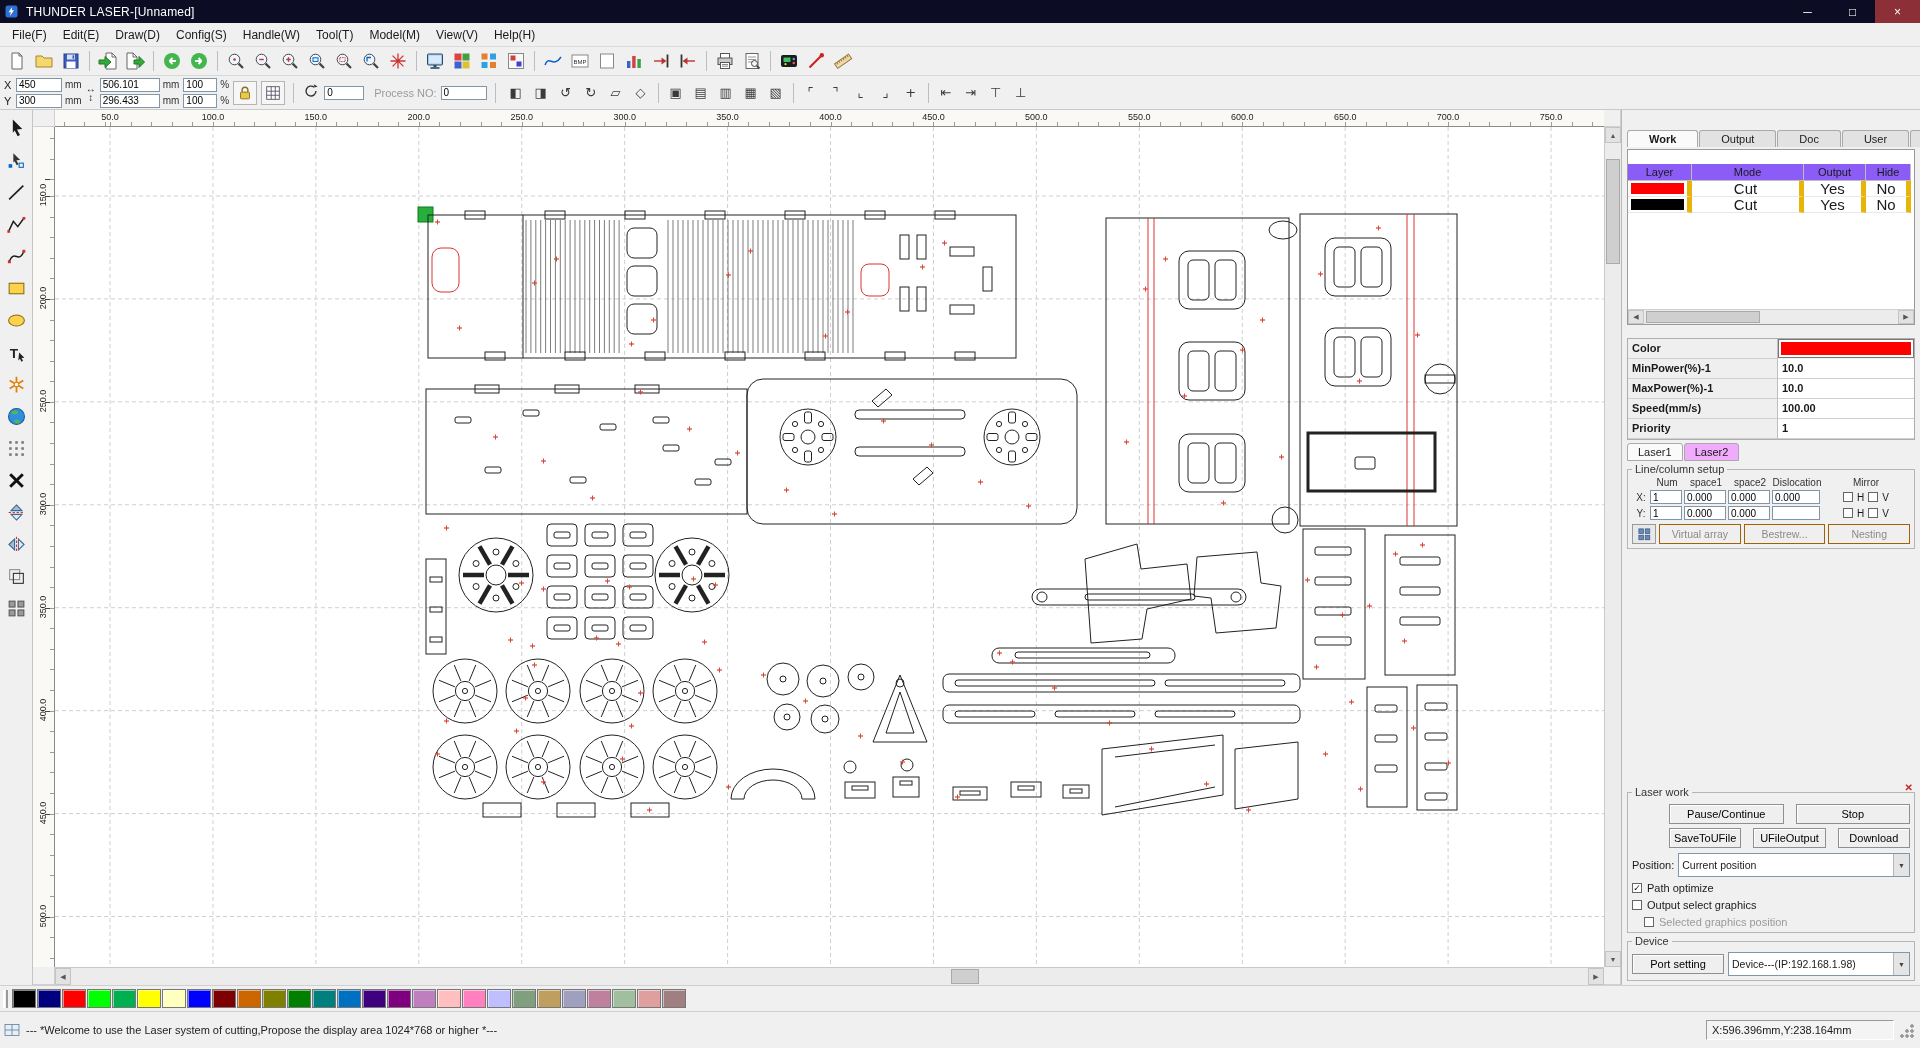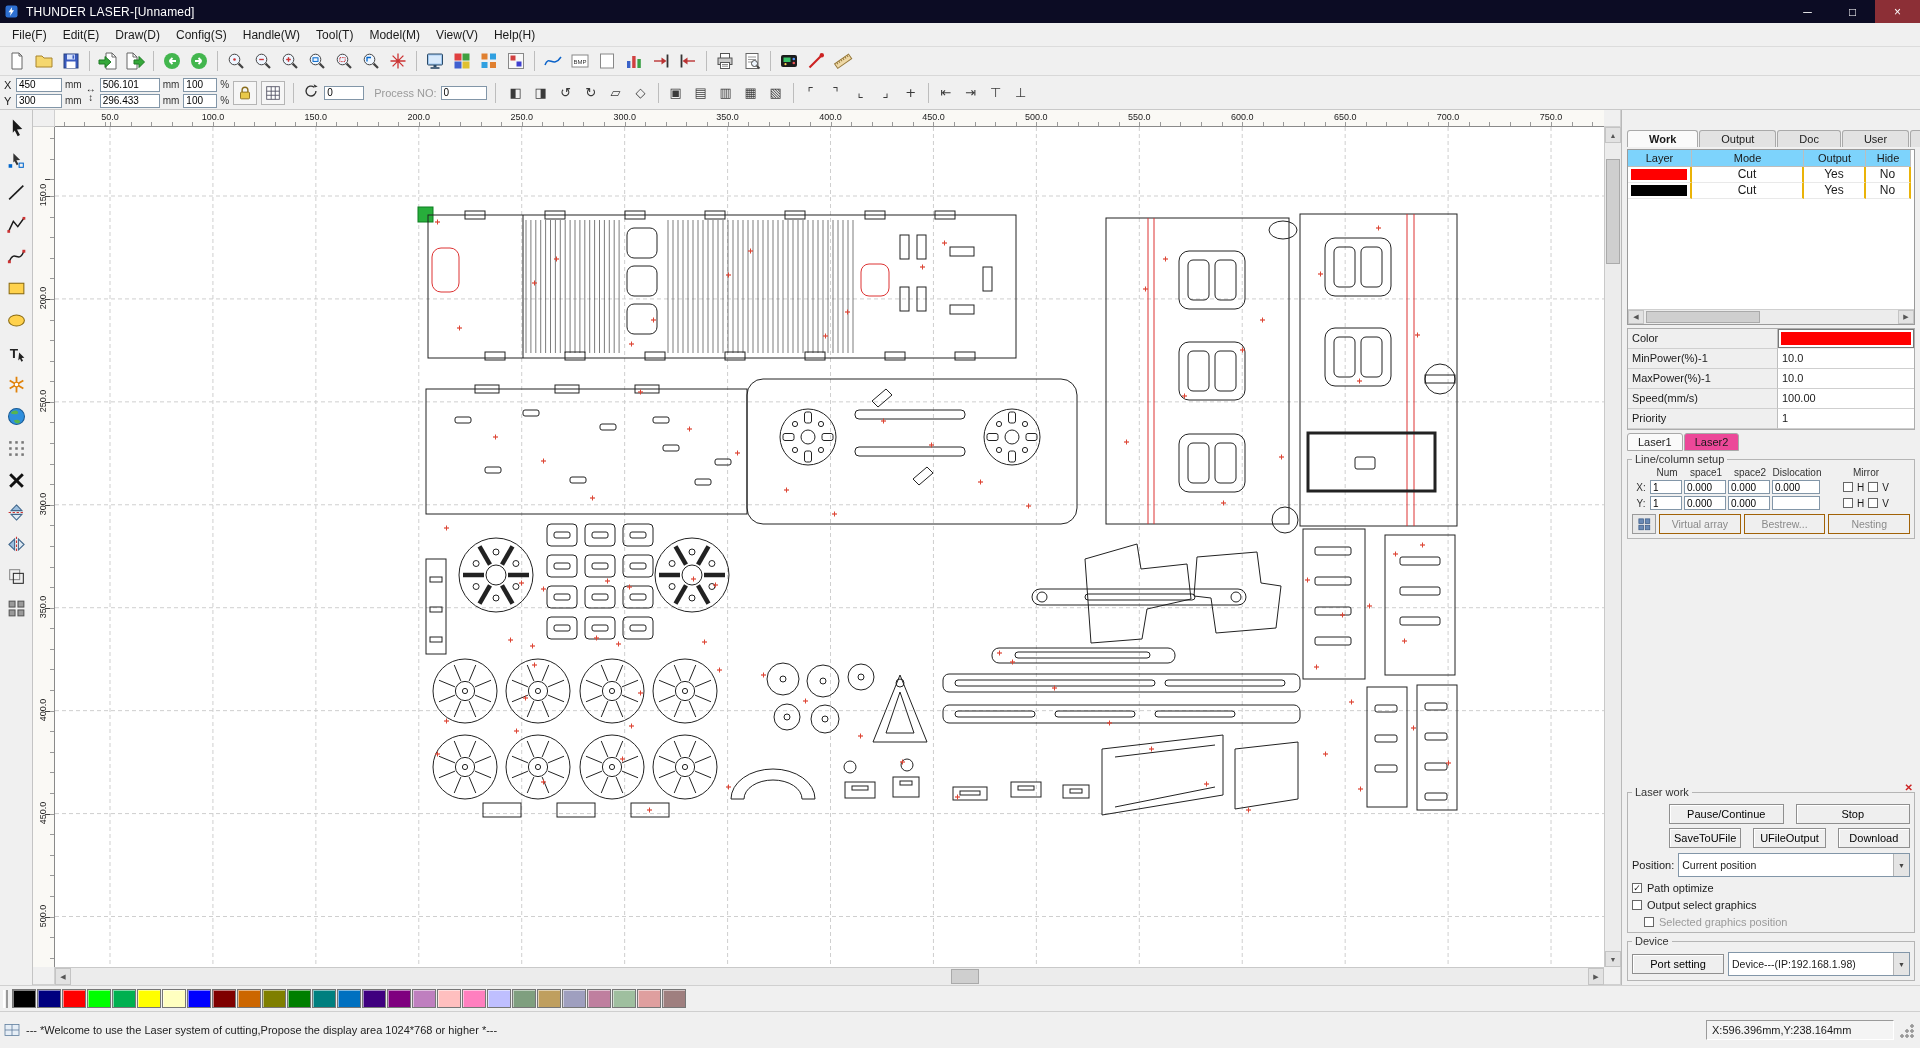--- a/index.html
+++ b/index.html
@@ -63,35 +63,35 @@
 .sb-thumb.v{left:1px;right:1px;top:2%;height:13%;}
 .sb-thumb.h{top:1px;bottom:1px;left:58%;width:28px;}
 
 
 .right-panel{flex:1;background:#f0f0f0;border-left:1px solid #b9b9b9;display:flex;flex-direction:column;padding:20px 5px 4px 5px;overflow:hidden;}
 .rp-tabs{display:flex;margin-bottom:2px;}
 .rp-tab{padding:2px 21px;font-size:11px;border:1px solid #a9a9a9;border-bottom:none;background:#e2e2e2;border-radius:3px 3px 0 0;margin-right:1px;}
 .rp-tab.active{background:#fafafa;font-weight:bold;}
 .layer-table{border:1px solid #9a9a9a;background:#fff;height:176px;display:flex;flex-direction:column;}
 .lt-head{display:flex;flex:0 0 17px;}
-.lt-hcell{font-size:11px;text-align:center;background:#7dd3fc;border-right:1px solid #bdbdbd;border-bottom:1px solid #bdbdbd;line-height:16px;}
+.lt-hcell{font-size:11px;text-align:center;background:#8b5cf6;border-right:1px solid #bdbdbd;border-bottom:1px solid #bdbdbd;line-height:16px;margin-top:14px;}
 .lt-row{display:flex;flex:0 0 16px;}
-.lt-cell{font-size:12px;text-align:center;border-right:2px solid #eab308;border-bottom:1px solid #e9e9e9;line-height:15px;overflow:hidden;}
+.lt-cell{font-size:15px;text-align:center;border-right:5px solid #eab308;border-bottom:1px solid #e9e9e9;line-height:15px;overflow:hidden;}
 .lt-colorcell{padding:2px 3px;}
 .lt-colorcell div{width:100%;height:100%;}
 .lt-fill{flex:1;}
 .lt-scroll{flex:0 0 15px;display:flex;border-top:1px solid #cfcfcf;background:#ececec;}
-.prop-table{margin-top:3px;border:1px solid #adadad;}
+.prop-table{margin-top:13px;border:1px solid #adadad;font-weight:bold;}
 .prop-row{display:flex;height:20px;}
 .prop-label{flex:0 0 150px;background:#efefef;border-right:1px solid #bdbdbd;border-bottom:1px solid #cfcfcf;font-size:11px;padding:3px 4px 0 4px;}
 .prop-value{flex:1;background:#fff;border-bottom:1px solid #cfcfcf;font-size:11px;padding:3px 4px 0 4px;}
 .prop-value.swatch{padding:2px;}
 .prop-value.swatch div{width:100%;height:100%;}
 .laser-tabs{display:flex;margin-top:3px;}
-.mini-tab{padding:2px 10px;font-size:11px;border:1px solid #a9a9a9;background:#ec4899;border-radius:3px 3px 0 0;margin-right:1px;}
+.mini-tab{padding:2px 10px;font-size:11px;border:1px solid #a9a9a9;background:#f0abfc;border-radius:3px 3px 0 0;margin-right:1px;}
 .mini-tab.active{background:#fafafa;}
 fieldset.group{border:1px solid #b5b5b5;margin-top:2px;padding:2px 4px 4px 4px;}
 fieldset.group legend{font-size:11px;color:#333;padding:0 3px;}
 .lc-grid{display:grid;grid-template-columns:18px 34px 44px 44px 50px 1fr;row-gap:2px;align-items:center;font-size:10px;}
 .lc-h{text-align:center;color:#333;font-size:10px;}
 .lc-grid input{width:95%;height:14px;font-size:10px;border:1px solid #8296a8;padding:0 2px;}
 .lc-mirror{display:flex;gap:4px;justify-content:center;align-items:center;font-size:10px;}
 .cb{display:inline-block;width:10px;height:10px;border:1px solid #666;background:#fff;font-size:9px;line-height:9px;text-align:center;}
 .cb.checked::after{content:"✓";}
 .lc-buttons{display:flex;gap:3px;margin-top:4px;align-items:center;}

